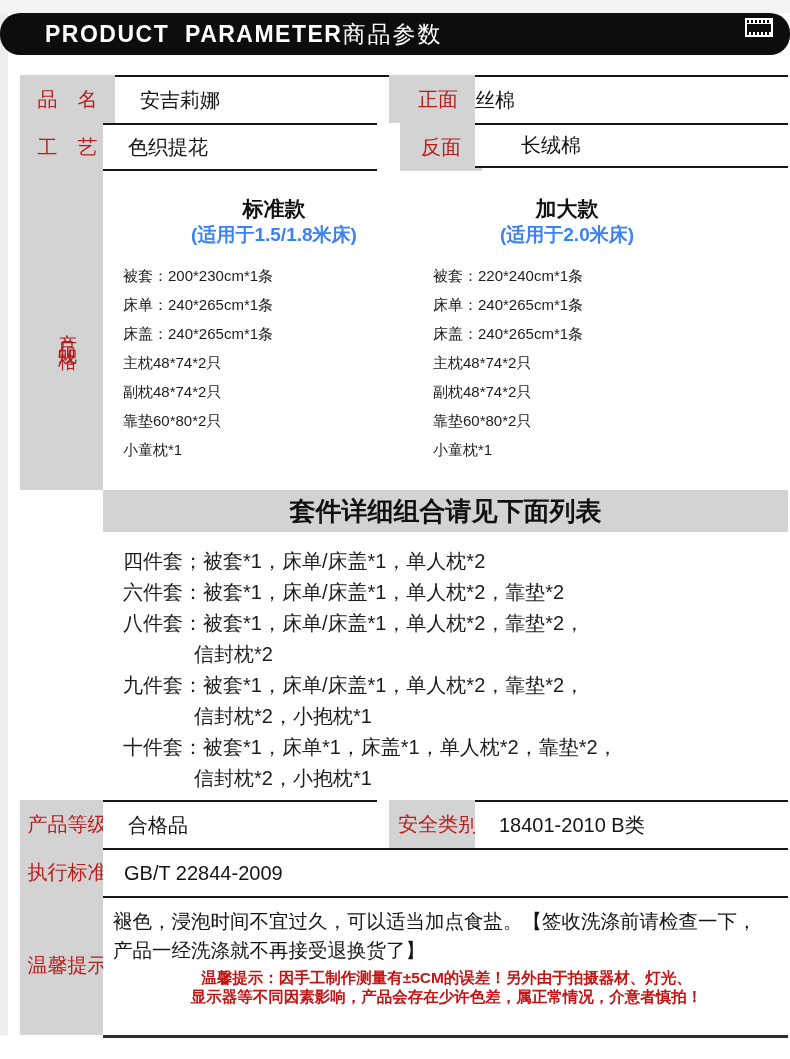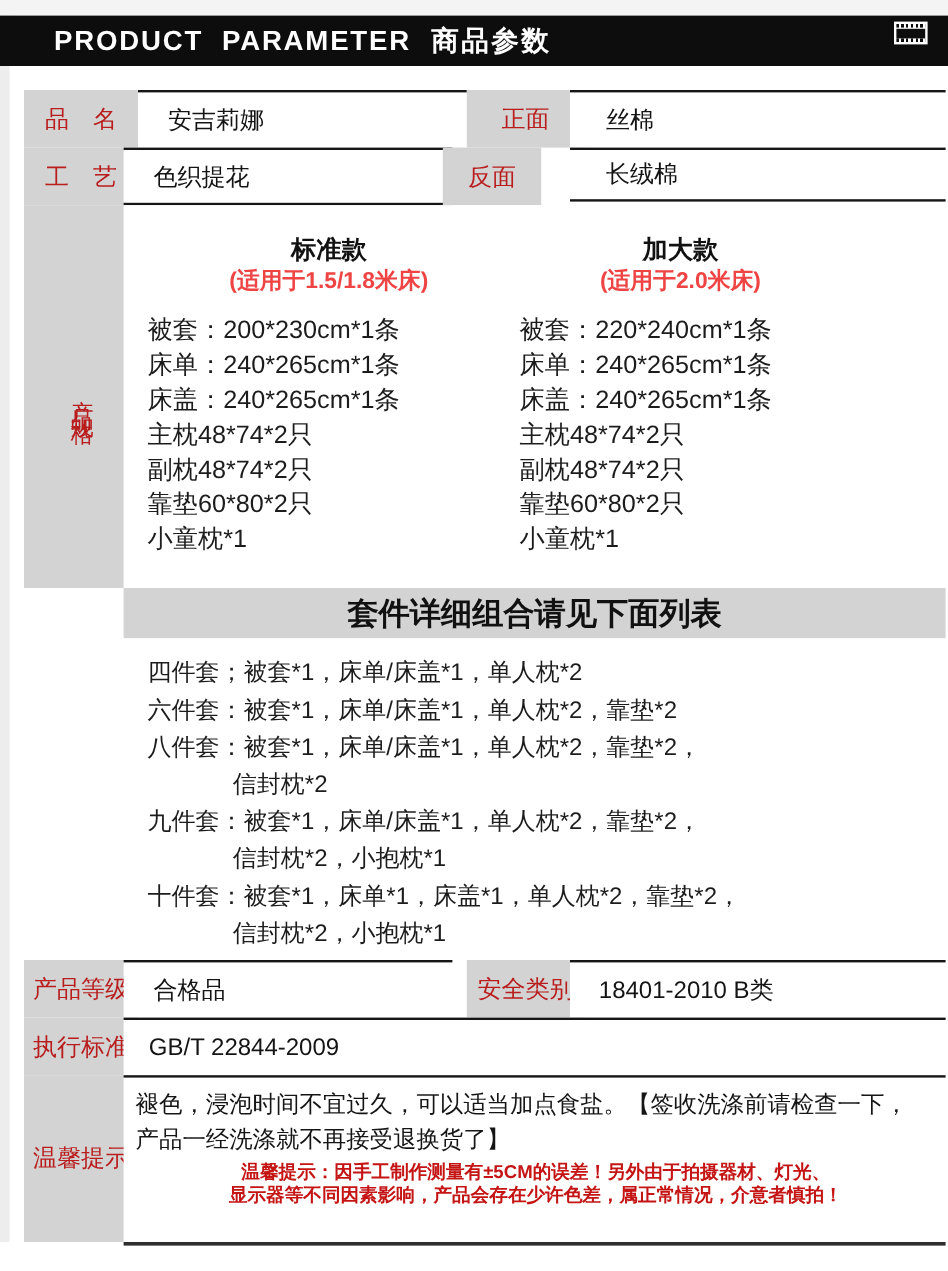--- a/index.html
+++ b/index.html
@@ -3,62 +3,62 @@
 <meta charset="utf-8">
 <style>
   html,body{margin:0;padding:0;background:#fff;}
   #page{position:relative;width:790px;height:1059px;background:#ffffff;overflow:hidden;
         font-family:"Liberation Sans", sans-serif;}
   .top-strip{position:absolute;left:0;top:0;width:790px;height:13px;background:#f4f4f4;}
   .left-strip{position:absolute;left:0;top:13px;width:8px;height:1022px;background:#ededed;}
 
   
   .title-bar{position:absolute;left:0;top:13px;width:790px;height:42px;background:#0d0d0d;
-             color:#ffffff;display:flex;align-items:center;}
+             color:#ffffff;display:flex;align-items:center;border-radius:20px;}
   .title-en{margin-left:45px;font-size:23px;font-weight:bold;letter-spacing:1.5px;white-space:pre;}
-  .title-zh{margin-left:17px;font-size:23px;font-weight:bold;letter-spacing:2px;}
+  .title-zh{margin-left:0;font-size:23px;font-weight:normal;letter-spacing:2px;}
   .film-icon{position:absolute;right:17px;top:5px;width:28px;height:19px;background:#ffffff;
              display:flex;flex-direction:column;justify-content:space-between;padding:2px;box-sizing:border-box;}
   .film-holes{height:3px;background:repeating-linear-gradient(90deg,#0d0d0d 0 2px,transparent 2px 4px);}
   .film-frame{height:8px;background:#0d0d0d;}
 
   
   .glabel{position:absolute;background:#d3d3d3;color:#b91c1c;display:flex;align-items:center;
           justify-content:center;font-size:20px;margin-left:12px;}
   #lbl-name{left:8px;top:75px;width:95px;height:48px;}
   #lbl-craft{left:8px;top:123px;width:95px;height:48px;}
   #lbl-front{left:377px;top:75px;width:98px;height:48px;}
-  #lbl-back{left:357px;top:123px;width:82px;height:48px;}
+  #lbl-back{left:388px;top:123px;width:82px;height:48px;}
   #lbl-specs{left:8px;top:171px;width:95px;height:319px;}
   #lbl-specs span{writing-mode:vertical-rl;text-orientation:upright;letter-spacing:6px;font-size:19px;}
   #lbl-grade{left:8px;top:800px;width:95px;height:48px;}
   #lbl-safety{left:377px;top:800px;width:98px;height:48px;}
   #lbl-exec{left:8px;top:848px;width:95px;height:48px;}
   #lbl-tips{left:8px;top:896px;width:95px;height:139px;}
 
   
   .vcell{position:absolute;background:#fff;display:flex;align-items:center;font-size:20px;
          color:#141414;box-sizing:border-box;border-top:2px solid #161616;}
   #val-name{left:103px;top:75px;width:274px;height:48px;padding-left:25px;margin-left:12px;}
   #val-craft{left:103px;top:123px;width:274px;height:48px;padding-left:25px;border-bottom:2px solid #161616;}
-  #val-front{left:475px;top:75px;width:313px;height:48px;padding-left:30px;}
-  #val-back{left:475px;top:123px;width:313px;height:45px;padding-left:30px;border-bottom:2px solid #161616;}
+  #val-front{left:475px;top:75px;width:313px;height:48px;}
+  #val-back{left:475px;top:123px;width:313px;height:45px;padding-left:46px;border-bottom:2px solid #161616;}
   #val-grade{left:103px;top:800px;width:274px;height:48px;padding-left:25px;}
   #val-safety{left:475px;top:800px;width:313px;height:48px;padding-left:24px;}
   #val-exec{left:103px;top:848px;width:685px;height:48px;padding-left:21px;}
 
   
   #specs-content{position:absolute;left:103px;top:171px;width:685px;height:319px;background:#fff;
                  box-sizing:border-box;display:flex;padding:25px 0 0 20px;}
   .spec-col{display:block;}
   #spec-col-standard{width:302px;}
   #spec-col-large{width:268px;margin-left:8px;}
   .spec-title{font-weight:700;font-size:21px;line-height:26px;text-align:center;color:#111;}
-  .spec-sub{font-weight:700;font-size:19px;line-height:26px;text-align:center;color:#ef4444;margin-bottom:13px;}
-  .spec-line{font-size:21px;line-height:29px;color:#1c1c1c;white-space:nowrap;}
+  .spec-sub{font-weight:700;font-size:19px;line-height:26px;text-align:center;color:#3b82f6;margin-bottom:13px;}
+  .spec-line{font-size:15px;line-height:29px;color:#1c1c1c;white-space:nowrap;}
 
   
   #combo-bar{position:absolute;left:103px;top:490px;width:685px;height:42px;background:#d3d3d3;
              display:flex;align-items:center;justify-content:center;font-size:26px;font-weight:700;color:#111;}
   #combo-list{position:absolute;left:103px;top:532px;width:685px;height:217px;background:#fff;
               box-sizing:border-box;padding:14px 0 0 20px;font-size:20px;line-height:31px;color:#1c1c1c;}
   .combo-line{white-space:nowrap;}
   .combo-line.cont{margin-left:71px;}
 
   

